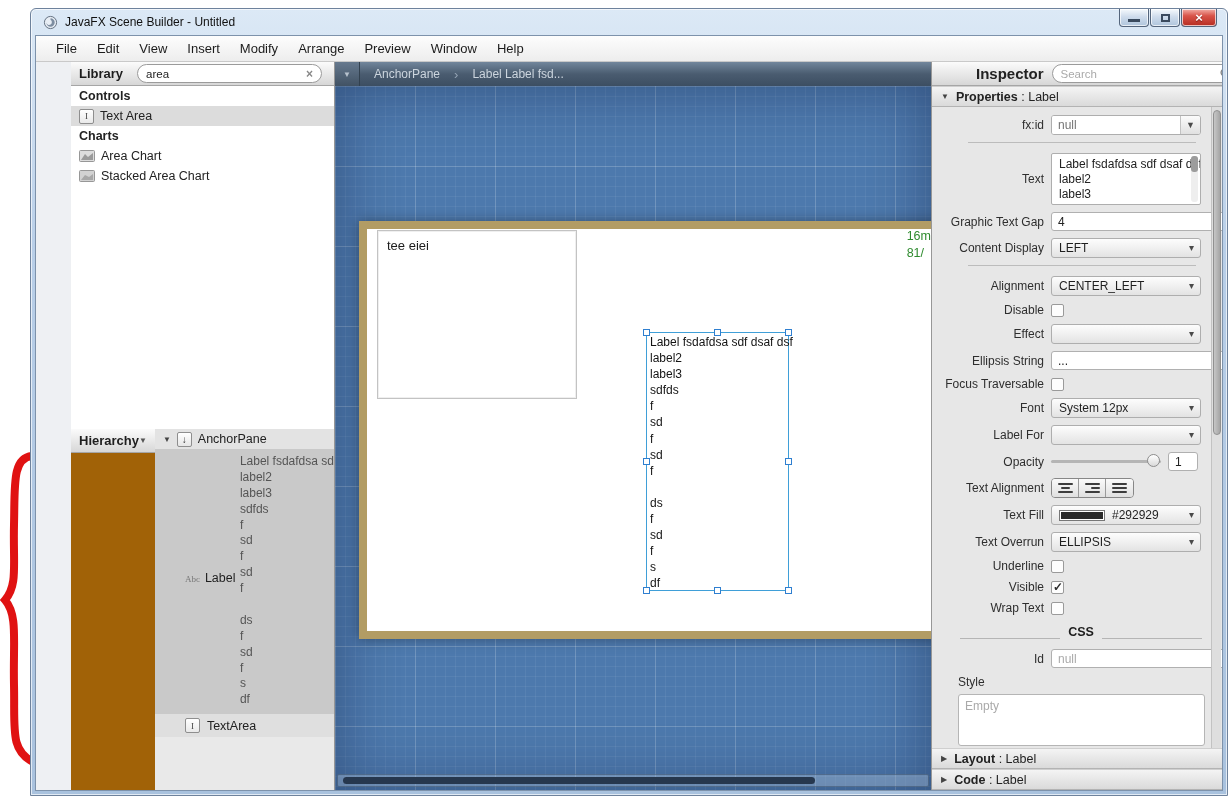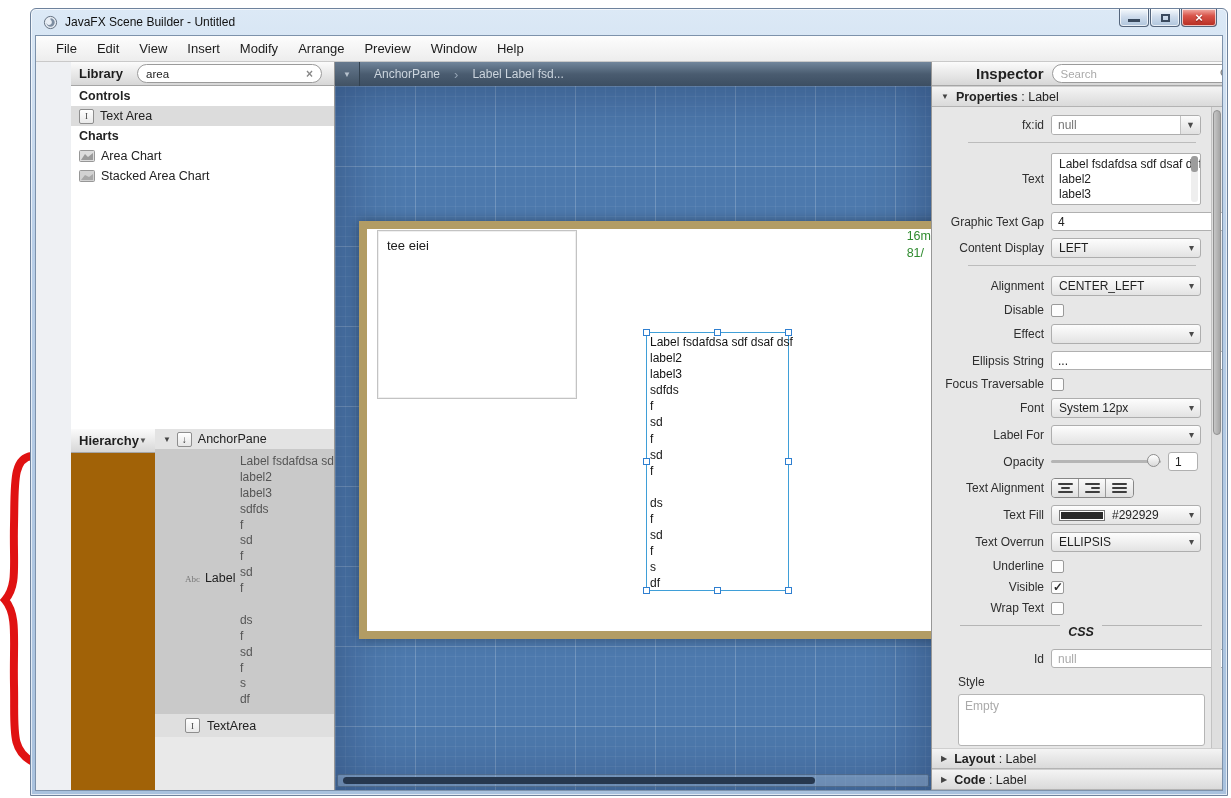--- a/index.html
+++ b/index.html
@@ -143,21 +143,21 @@
   .sthumb { position:absolute; right:1px; top:1px; width:13px; height:13px; border-radius:50%;
             background:linear-gradient(#ffffff,#dadada); border:1px solid #8d8d8d; }
   .sval { width:30px; flex:none; }
   .algroup { display:inline-flex; border:1px solid #878787; border-radius:4px; overflow:hidden; height:20px; }
   .alb { width:27px; display:flex; align-items:center; justify-content:center;
          background:linear-gradient(#fafafa,#e0e0e0); border-right:1px solid #9a9a9a; }
   .alb:last-child { border-right:none; }
   .bars { display:flex; flex-direction:column; gap:2px; width:15px; }
   .bars i { display:block; height:2px; background:#3d3d3d; border-radius:1px; } .b60c { width:60%; align-self:center; } .b60e { width:60%; align-self:flex-end; }
   .swatch { width:46px; height:11px; background:#292929; border:1px solid #777; outline:1px solid #fff; outline-offset:-2px; margin-right:7px; flex:none;}
-  .cssdiv { display:flex; align-items:flex-start; gap:8px; margin:10px 20px 10px 20px; color:#1e1e1e; font-weight:bold; font-size:12.5px;font-style:italic; }
+  .cssdiv { display:flex; align-items:flex-end; gap:8px; margin:10px 20px 10px 20px; color:#1e1e1e; font-weight:bold; font-size:12.5px; }
   .cssdiv::before, .cssdiv::after { content:""; flex:1; height:1px; background:#b5b5b5; }
   .style-label { margin:2px 0 5px 18px; font-size:12px; color:#2e2e2e; }
   .itextarea { width:247px; height:52px; margin-left:18px; border:1px solid #b5b5b5; border-radius:3px;
                background:#fff; resize:none; font:12px "Liberation Sans",sans-serif; padding:4px 6px; color:#222; }
   .vscroll { position:absolute; right:1px; top:0; bottom:0; width:10px; background:#dedede; border-left:1px solid #c2c2c2; }
   .vthumb { position:absolute; left:1px; top:3px; width:8px; height:325px;
             background:linear-gradient(90deg,#c6c6c6,#a5a5a5); border-radius:4px; border:1px solid #909090; }
 
   
   .brace { position:absolute; left:0; top:440px; pointer-events:none; }

